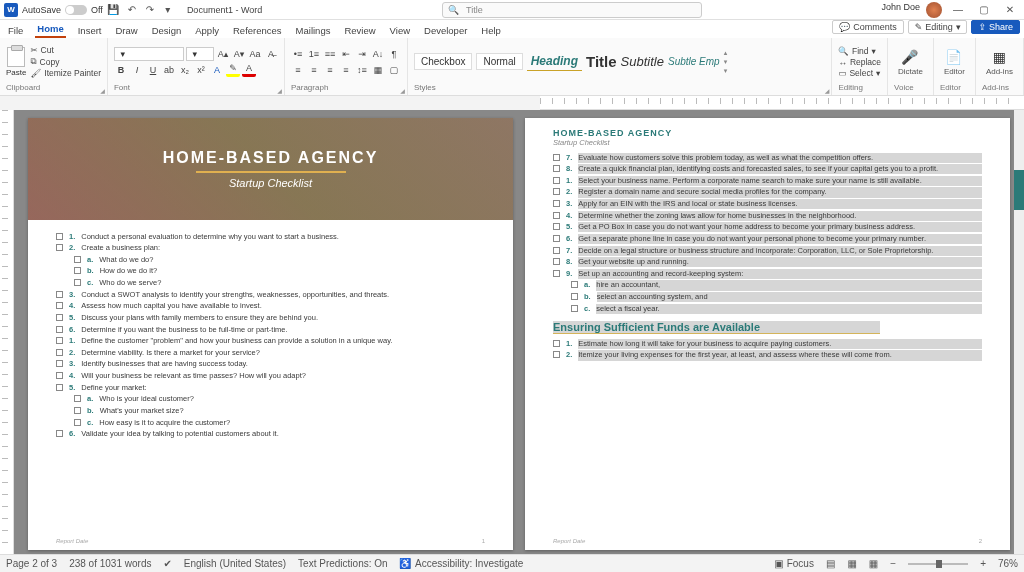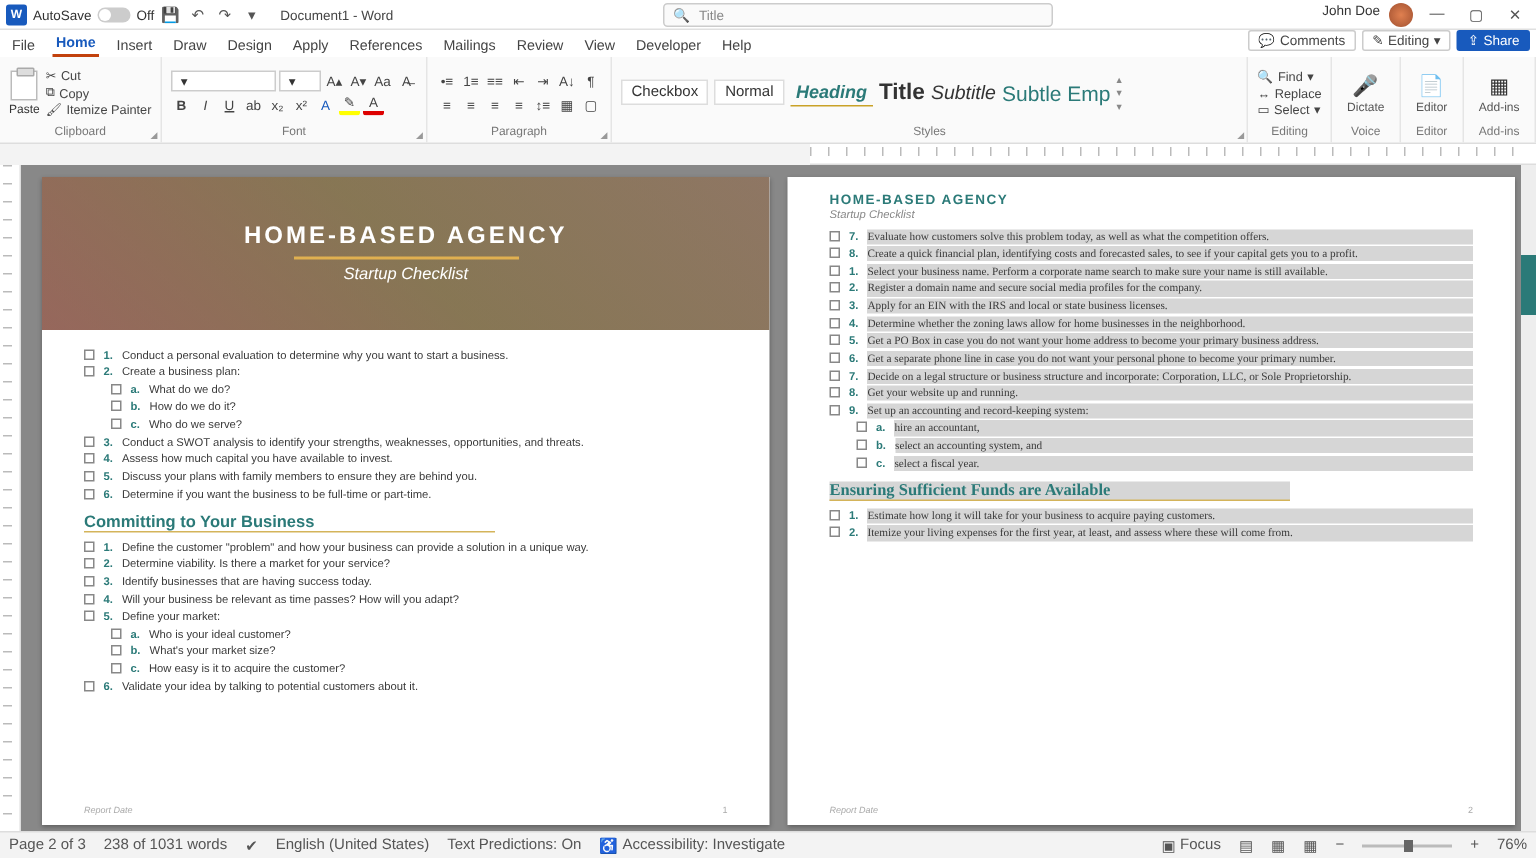--- a/index.html
+++ b/index.html
@@ -25,42 +25,42 @@
 .tabs { height:18px; background:#fff; display:flex; align-items:flex-end; padding:0 6px; gap:10px; font-size:9.5px; color:#444; position:relative; }
 .tabs .tab { padding:2px 2px; cursor:pointer; }
 .tabs .tab.active { border-bottom:2px solid #c2410c; color:#185abd; font-weight:600; }
 .tabs .right-btns { position:absolute; right:4px; top:0; display:flex; gap:4px; }
 .tabs .pill { border:1px solid #ccc; padding:1px 6px; border-radius:2px; font-size:9px; display:flex; align-items:center; gap:3px; color:#444; background:#fff; }
 .tabs .share { background:#185abd; color:#fff; border-color:#185abd; }
 
 
 .ribbon { height:58px; background:#fafafa; border-bottom:1px solid #ddd; display:flex; }
 .ribbon .group { border-right:1px solid #e5e5e5; padding:2px 6px; display:flex; flex-direction:column; justify-content:space-between; position:relative; }
-.ribbon .group-label { text-align:center; font-size:8px; color:#777; padding-bottom:1px; }
+.ribbon .group-label { text-align:left; font-size:8px; color:#777; padding-bottom:1px; }
 .ribbon .group-body { flex:1; display:flex; align-items:center; gap:4px; }
 .ribbon .launcher { position:absolute; bottom:1px; right:2px; font-size:6px; color:#999; }
 
 .clipboard-paste { display:flex; flex-direction:column; align-items:center; gap:1px; cursor:pointer; }
 .clipboard-paste .icn { width:18px; height:20px; border:1px solid #bbb; background:#fff; position:relative; }
 .clipboard-paste .icn::before { content:""; position:absolute; top:-3px; left:3px; width:10px; height:4px; background:#ddd; border:1px solid #aaa; border-radius:1px; }
 .clipboard-paste span { font-size:8px; }
 .clip-stack { display:flex; flex-direction:column; gap:1px; font-size:8.5px; color:#444; }
 .clip-stack div { display:flex; align-items:center; gap:3px; cursor:pointer; }
 
 .font-row { display:flex; gap:2px; align-items:center; }
 .font-select { border:1px solid #ccc; background:#fff; font-size:9px; padding:0 3px; height:14px; display:flex; align-items:center; }
 .btnlet { width:14px; height:14px; display:flex; align-items:center; justify-content:center; cursor:pointer; font-size:9px; color:#444; border-radius:2px; }
 .font-stack, .para-stack { display:flex; flex-direction:column; gap:2px; }
 
 .styles-body { display:flex; align-items:center; gap:8px; }
 .style-pill { border:1px solid #ddd; background:#fff; padding:2px 6px; cursor:pointer; font-size:10px; }
 .style-heading { color:#2b7a78; font-style:italic; font-weight:600; border-bottom:1px solid #c9a227; font-size:12px; padding:2px 4px; cursor:pointer; }
 .style-title { font-weight:800; font-size:15px; cursor:pointer; }
 .style-subtitle { font-style:italic; font-size:13px; cursor:pointer; }
-.style-emph { color:#2b7a78; font-size:14px; cursor:pointer; }
+.style-emph { font-style:italic; color:#2b7a78; font-size:10px; cursor:pointer; }
 .styles-arrow { width:12px; display:flex; flex-direction:column; gap:1px; color:#888; font-size:7px; }
 
 .edit-stack { display:flex; flex-direction:column; gap:1px; font-size:8.5px; color:#444; }
 .edit-stack div { display:flex; align-items:center; gap:3px; cursor:pointer; }
 .big-btn { display:flex; flex-direction:column; align-items:center; gap:1px; cursor:pointer; padding:0 4px; }
 .big-btn .ic { width:18px; height:18px; display:flex; align-items:center; justify-content:center; font-size:14px; }
 .big-btn span { font-size:8px; color:#555; }
 
 
 .ruler-h { height:14px; background:#fff; border-bottom:1px solid #ddd; margin-left:540px; position:relative; font-size:6px; color:#888; overflow:hidden; }
@@ -81,21 +81,21 @@
 .sect-title { color:#2b7a78; font-weight:700; font-size:11px; margin:6px 0 3px 0; border-bottom:1px solid #d4b45a; display:inline-block; padding-right:120px; }
 .page2-head { padding:10px 28px 0 28px; }
 .page2-head .t1 { color:#2b7a78; font-weight:700; font-size:9px; letter-spacing:1px; }
 .page2-head .t2 { font-style:italic; font-size:7.5px; color:#888; }
 
 .item { display:flex; gap:6px; margin:1.5px 0; line-height:1.35; }
 .item .cb { width:7px; height:7px; border:1px solid #888; margin-top:1px; flex-shrink:0; }
 .item .num { font-weight:700; color:#2b7a78; flex-shrink:0; }
 .item .txt { flex:1; }
 .sub-item { margin-left:18px; }
-.hl { background:#d6d6d6;font-family:Liberation Serif, serif; }
+.hl { background:#d6d6d6; }
 
 .footer-note { position:absolute; bottom:6px; left:28px; font-size:6px; color:#aaa; font-style:italic; }
 .footer-page { position:absolute; bottom:6px; right:28px; font-size:6px; color:#aaa; }
 
 
 .status { position:absolute; bottom:0; left:0; right:0; height:18px; background:#f3f3f3; border-top:1px solid #ddd; display:flex; align-items:center; font-size:10px; color:#555; padding:0 6px; gap:12px; }
 .status .spacer { flex:1; }
 .status .sb-btn { display:flex; align-items:center; gap:3px; cursor:pointer; }
 .status .zoom-slider { width:60px; height:2px; background:#bbb; position:relative; }
 .status .zoom-slider::after { content:""; position:absolute; width:6px; height:8px; background:#666; top:-3px; left:28px; }
@@ -425,21 +425,20 @@
             <div class="cb"></div>
             <div class="num">5.</div>
             <div class="txt">Discuss your plans with family members to ensure they are behind you.</div>
           </div>
           <div class="item">
             <div class="cb"></div>
             <div class="num">6.</div>
             <div class="txt">Determine if you want the business to be full-time or part-time.</div>
           </div>
         </div>
-      <div class="sect-title">Committing to Your Business</div>
       <div id="sect-s2">
           <div class="item">
             <div class="cb"></div>
             <div class="num">1.</div>
             <div class="txt">Define the customer "problem" and how your business can provide a solution in a unique way.</div>
           </div>
           <div class="item">
             <div class="cb"></div>
             <div class="num">2.</div>
             <div class="txt">Determine viability. Is there a market for your service?</div>

